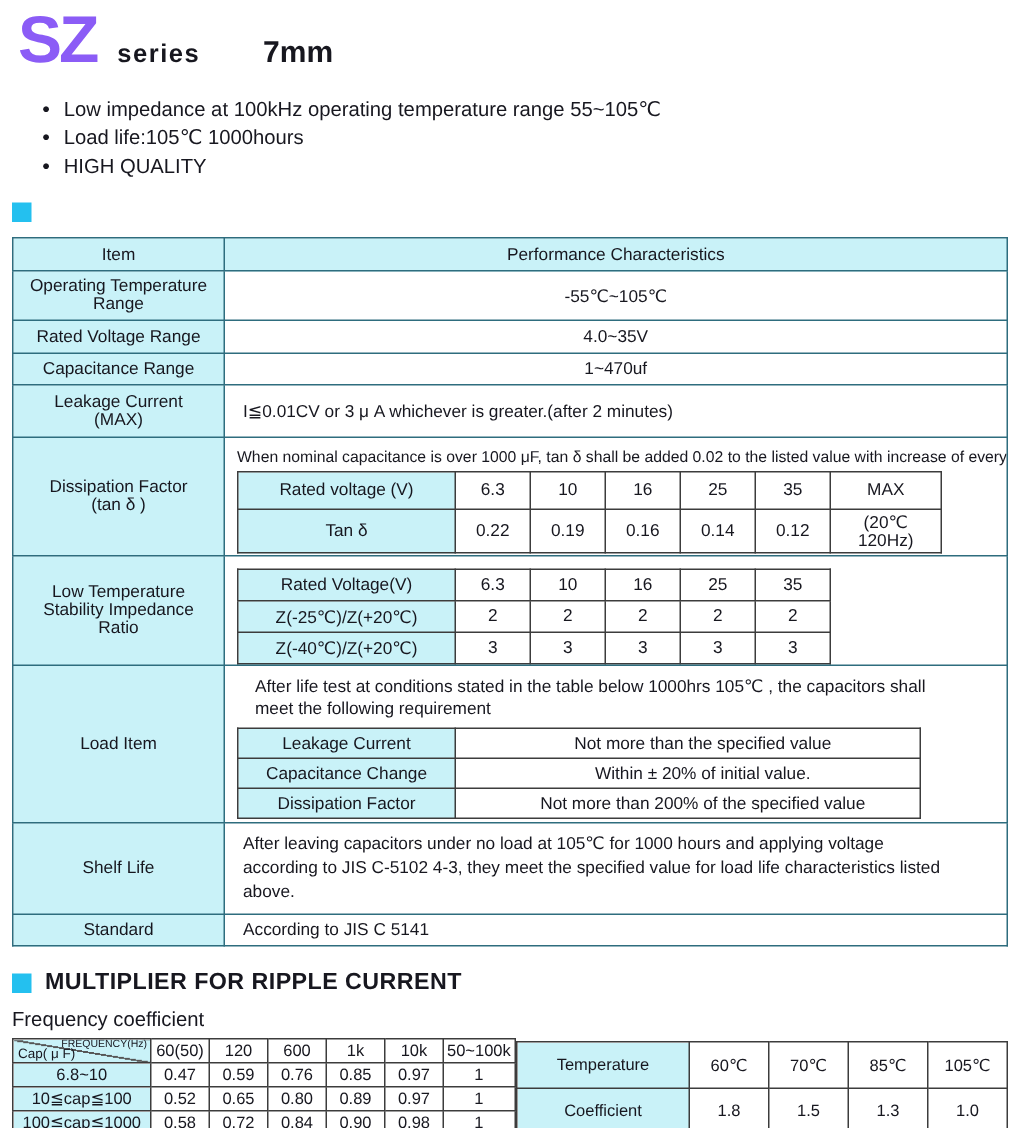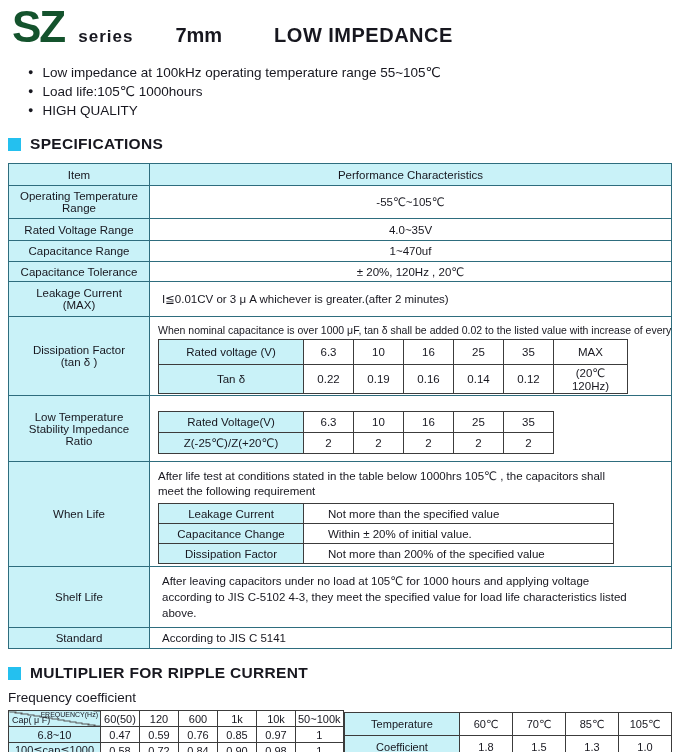--- a/index.html
+++ b/index.html
@@ -1,21 +1,21 @@
 <!DOCTYPE html>
 <html><head>
 <meta charset="utf-8">
 <style>
   * { margin:0; padding:0; box-sizing:border-box; }
   html,body { width:680px; height:752px; overflow:hidden; background:#fff;
     font-family:"Liberation Sans","DejaVu Sans",sans-serif; color:#17171f; }
 
   
   .hdr-row { display:flex; align-items:baseline; padding:4px 0 0 12px; }
-  .logo { font-size:44px; font-weight:bold; color:#14532d; letter-spacing:-2px; line-height:46px; }
+  .logo { font-size:44px; font-weight:bold; color:#8b5cf6; letter-spacing:-2px; line-height:46px; }
   .series-lbl { font-size:17px; font-weight:bold; margin-left:14px; letter-spacing:1px; }
   .size-lbl { font-size:20px; font-weight:bold; margin-left:42px; }
   .title-lbl { font-size:20px; font-weight:bold; margin-left:52px; letter-spacing:0.5px; }
 
   ul.features { list-style:none; margin:13px 0 0 28px; }
   ul.features li { font-size:13.5px; line-height:19px; }
   ul.features li::before { content:"●"; font-size:9px; vertical-align:2px; margin-right:9px; }
 
   .section-h { display:flex; align-items:center; margin:15px 0 0 8px; }
   .sq { width:13px; height:13px; background:#24c0ef; margin-right:9px; flex:none; }
@@ -35,23 +35,23 @@
   
   table.inner { margin-left:8px; table-layout:fixed; }
   table.inner td { border:1px solid #3c3c3c; font-size:11.5px; text-align:center; padding:1px 4px; }
   table.inner td.ihdr { background:#c9f2f8; }
   table.diss { margin-top:3px; }
   table.diss td { height:25px;margin-left:16px; }
   table.lt { margin-top:8px; }
   table.lt td { height:21px; }
   table.ll { margin-top:4px; }
   table.ll td { height:20px; }
-  table.ll td.txt { text-align:left; padding-left:24px; }
+  table.ll td.txt { text-align:center; padding-left:24px; }
   .note { font-size:10.5px; margin:6px 0 2px 8px; white-space:nowrap; overflow:hidden; }
-  .note2 { font-size:11.5px; margin-left:8px; line-height:15px; }
+  .note2 { font-size:11.5px; margin-left:20px; line-height:15px; }
   .note2.first { margin-top:5px; }
   .para { font-size:11.5px; line-height:16px; text-align:left; padding:4px 14px 4px 12px; }
 
   
   .sub { font-size:13.5px; margin:8px 0 0 8px; }
   .mult-row { display:flex; justify-content:space-between; margin:5px 8px 0 8px; }
   table.freq, table.temp { table-layout:fixed; }
   table.freq td, table.temp td { border:1px solid #3c3c3c; font-size:11px; text-align:center; height:16px; padding:0 2px; overflow:hidden; }
   td.lbl { background:#c9f2f8; }
   td.small { font-size:9px; }
@@ -61,32 +61,30 @@
   .cb { position:absolute; bottom:1px; left:3px; font-size:9px; }
   table.temp { margin-top:2px; }
 </style>
 </head>
 <body>
 
 <div class="hdr-row">
   <span class="logo">SZ</span>
   <span class="series-lbl">series</span>
   <span class="size-lbl">7mm</span>
-  <span class="title-lbl">LOW IMPEDANCE</span>
 </div>
 
 <ul class="features">
   <li>Low impedance at 100kHz operating temperature range 55~105℃</li>
   <li>Load life:105℃ 1000hours</li>
   <li>HIGH QUALITY</li>
 </ul>
 
 <div class="section-h">
   <span class="sq"></span>
-  <h2>SPECIFICATIONS</h2>
 </div>
 
 <table class="spec">
   <colgroup>
       <col style="width:141px">
       <col>
     </colgroup>
   <tbody>
   <tr class="h22">
     <td class="item">Item</td>
@@ -97,24 +95,20 @@
     <td class="val">-55℃~105℃</td>
   </tr>
   <tr class="h22">
     <td class="item">Rated Voltage Range</td>
     <td class="val">4.0~35V</td>
   </tr>
   <tr class="h21">
     <td class="item">Capacitance Range</td>
     <td class="val">1~470uf</td>
   </tr>
-  <tr class="h20">
-    <td class="item">Capacitance Tolerance</td>
-    <td class="val">± 20%, 120Hz , 20℃</td>
-  </tr>
   <tr class="h35">
     <td class="item">
       <div>Leakage Current</div>
       <div>(MAX)</div>
     </td>
     <td class="val left">I≦0.01CV or 3 μ A whichever is greater.(after 2 minutes)</td>
   </tr>
   <tr class="h79">
     <td class="item">
       <div>Dissipation Factor</div>
@@ -177,26 +171,34 @@
           <td>35</td>
         </tr>
         <tr>
           <td class="ihdr">Z(-25℃)/Z(+20℃)</td>
           <td>2</td>
           <td>2</td>
           <td>2</td>
           <td>2</td>
           <td>2</td>
         </tr>
+        <tr>
+          <td class="ihdr">Z(-40℃)/Z(+20℃)</td>
+          <td>3</td>
+          <td>3</td>
+          <td>3</td>
+          <td>3</td>
+          <td>3</td>
+        </tr>
         </tbody>
       </table>
     </td>
   </tr>
   <tr class="h105">
-    <td class="item">When Life</td>
+    <td class="item">Load Item</td>
     <td class="big">
       <div class="note2 first">After life test at conditions stated in the table below 1000hrs 105℃ , the capacitors shall</div>
       <div class="note2">meet the following requirement</div>
       <table class="inner ll">
         <colgroup>
               <col style="width:145px">
               <col style="width:310px">
             </colgroup>
         <tbody>
         <tr>
@@ -262,20 +264,29 @@
     <tr>
       <td class="lbl">6.8~10</td>
       <td>0.47</td>
       <td>0.59</td>
       <td>0.76</td>
       <td>0.85</td>
       <td>0.97</td>
       <td>1</td>
     </tr>
     <tr>
+      <td class="lbl">10≦cap≦100</td>
+      <td>0.52</td>
+      <td>0.65</td>
+      <td>0.80</td>
+      <td>0.89</td>
+      <td>0.97</td>
+      <td>1</td>
+    </tr>
+    <tr>
       <td class="lbl">100≦cap≦1000</td>
       <td>0.58</td>
       <td>0.72</td>
       <td>0.84</td>
       <td>0.90</td>
       <td>0.98</td>
       <td>1</td>
     </tr>
     </tbody>
   </table>

